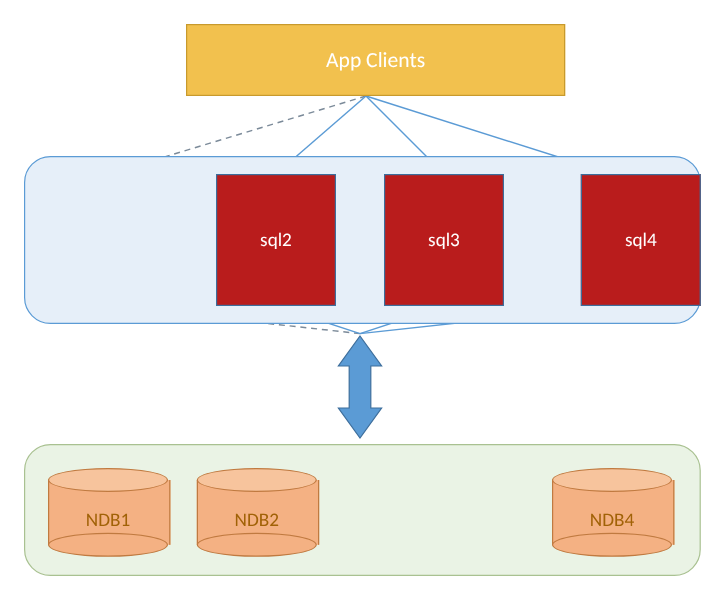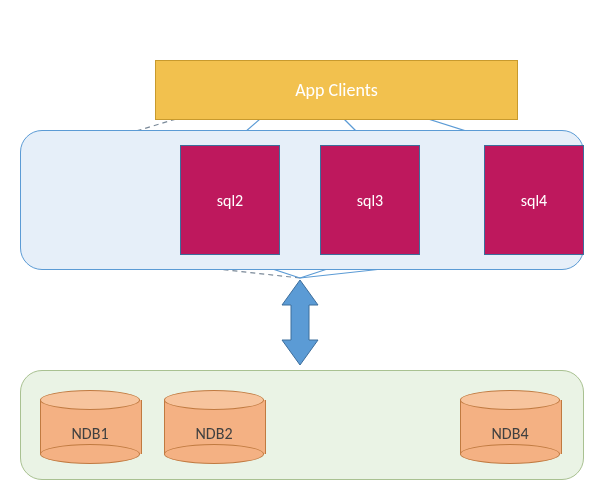--- a/index.html
+++ b/index.html
@@ -13,43 +13,43 @@
   }
   .stage {
     position: relative;
     width: 604px;
     height: 500px;
   }
   .box { position: absolute; box-sizing: border-box; }
 
   
   .app-clients {
-    left: 155px; top: 20px; width: 363px; height: 60px;
+    left: 155px; top: 20px; width: 316px; height: 60px;
     background: #f2c14e;
     border: 1px solid #c89a2d;
     display: flex; align-items: center; justify-content: center;
-    color: #fff; font-size: 18px; margin-top: 40px;
+    color: #fff; font-size: 18px;
   }
 
   
   .sql-container {
     left: 20px; top: 130px; width: 564px; height: 140px;
     background: #e6eff9;
     border: 1px solid #5b9bd5;
     border-radius: 22px;
   }
 
   
   .sql-node {
     top: 145px; width: 100px; height: 110px;
     display: flex; align-items: center; justify-content: center;
     font-size: 16px;
   }
   .sql-active {
-    background: #be185d;
+    background: #b91c1c;
     border: 1px solid #3d6e9c;
     color: #fff;
   }
   .sql-faded {
     
     border: 1px dashed #6b7b8c;
     color: #6b7b8c;
     background-color: #e9eef3;
     background-image: repeating-linear-gradient(45deg,
         rgba(120,140,160,.35) 0, rgba(120,140,160,.35) 1px,
@@ -87,21 +87,21 @@
     box-sizing: border-box;
   }
   .cyl .bottom {
     position: absolute; left: 0; top: 54px; width: 100px; height: 20px;
     border-radius: 50px / 10px; background: #f4b183; border: 1px solid #c07a40;
     box-sizing: border-box;
   }
   .cyl .label {
     position: absolute; left: 0; top: 0; width: 100px; height: 74px;
     display: flex; align-items: center; justify-content: center;
-    color: #404040; font-size: 16px; padding-top: 6px;
+    color: #a16207; font-size: 16px; padding-top: 6px;
   }
 
   svg.connectors {
     position: absolute; left: 0; top: 0; width: 604px; height: 500px;
     pointer-events: none;
   }
 </style>
 </head>
 <body>
 

